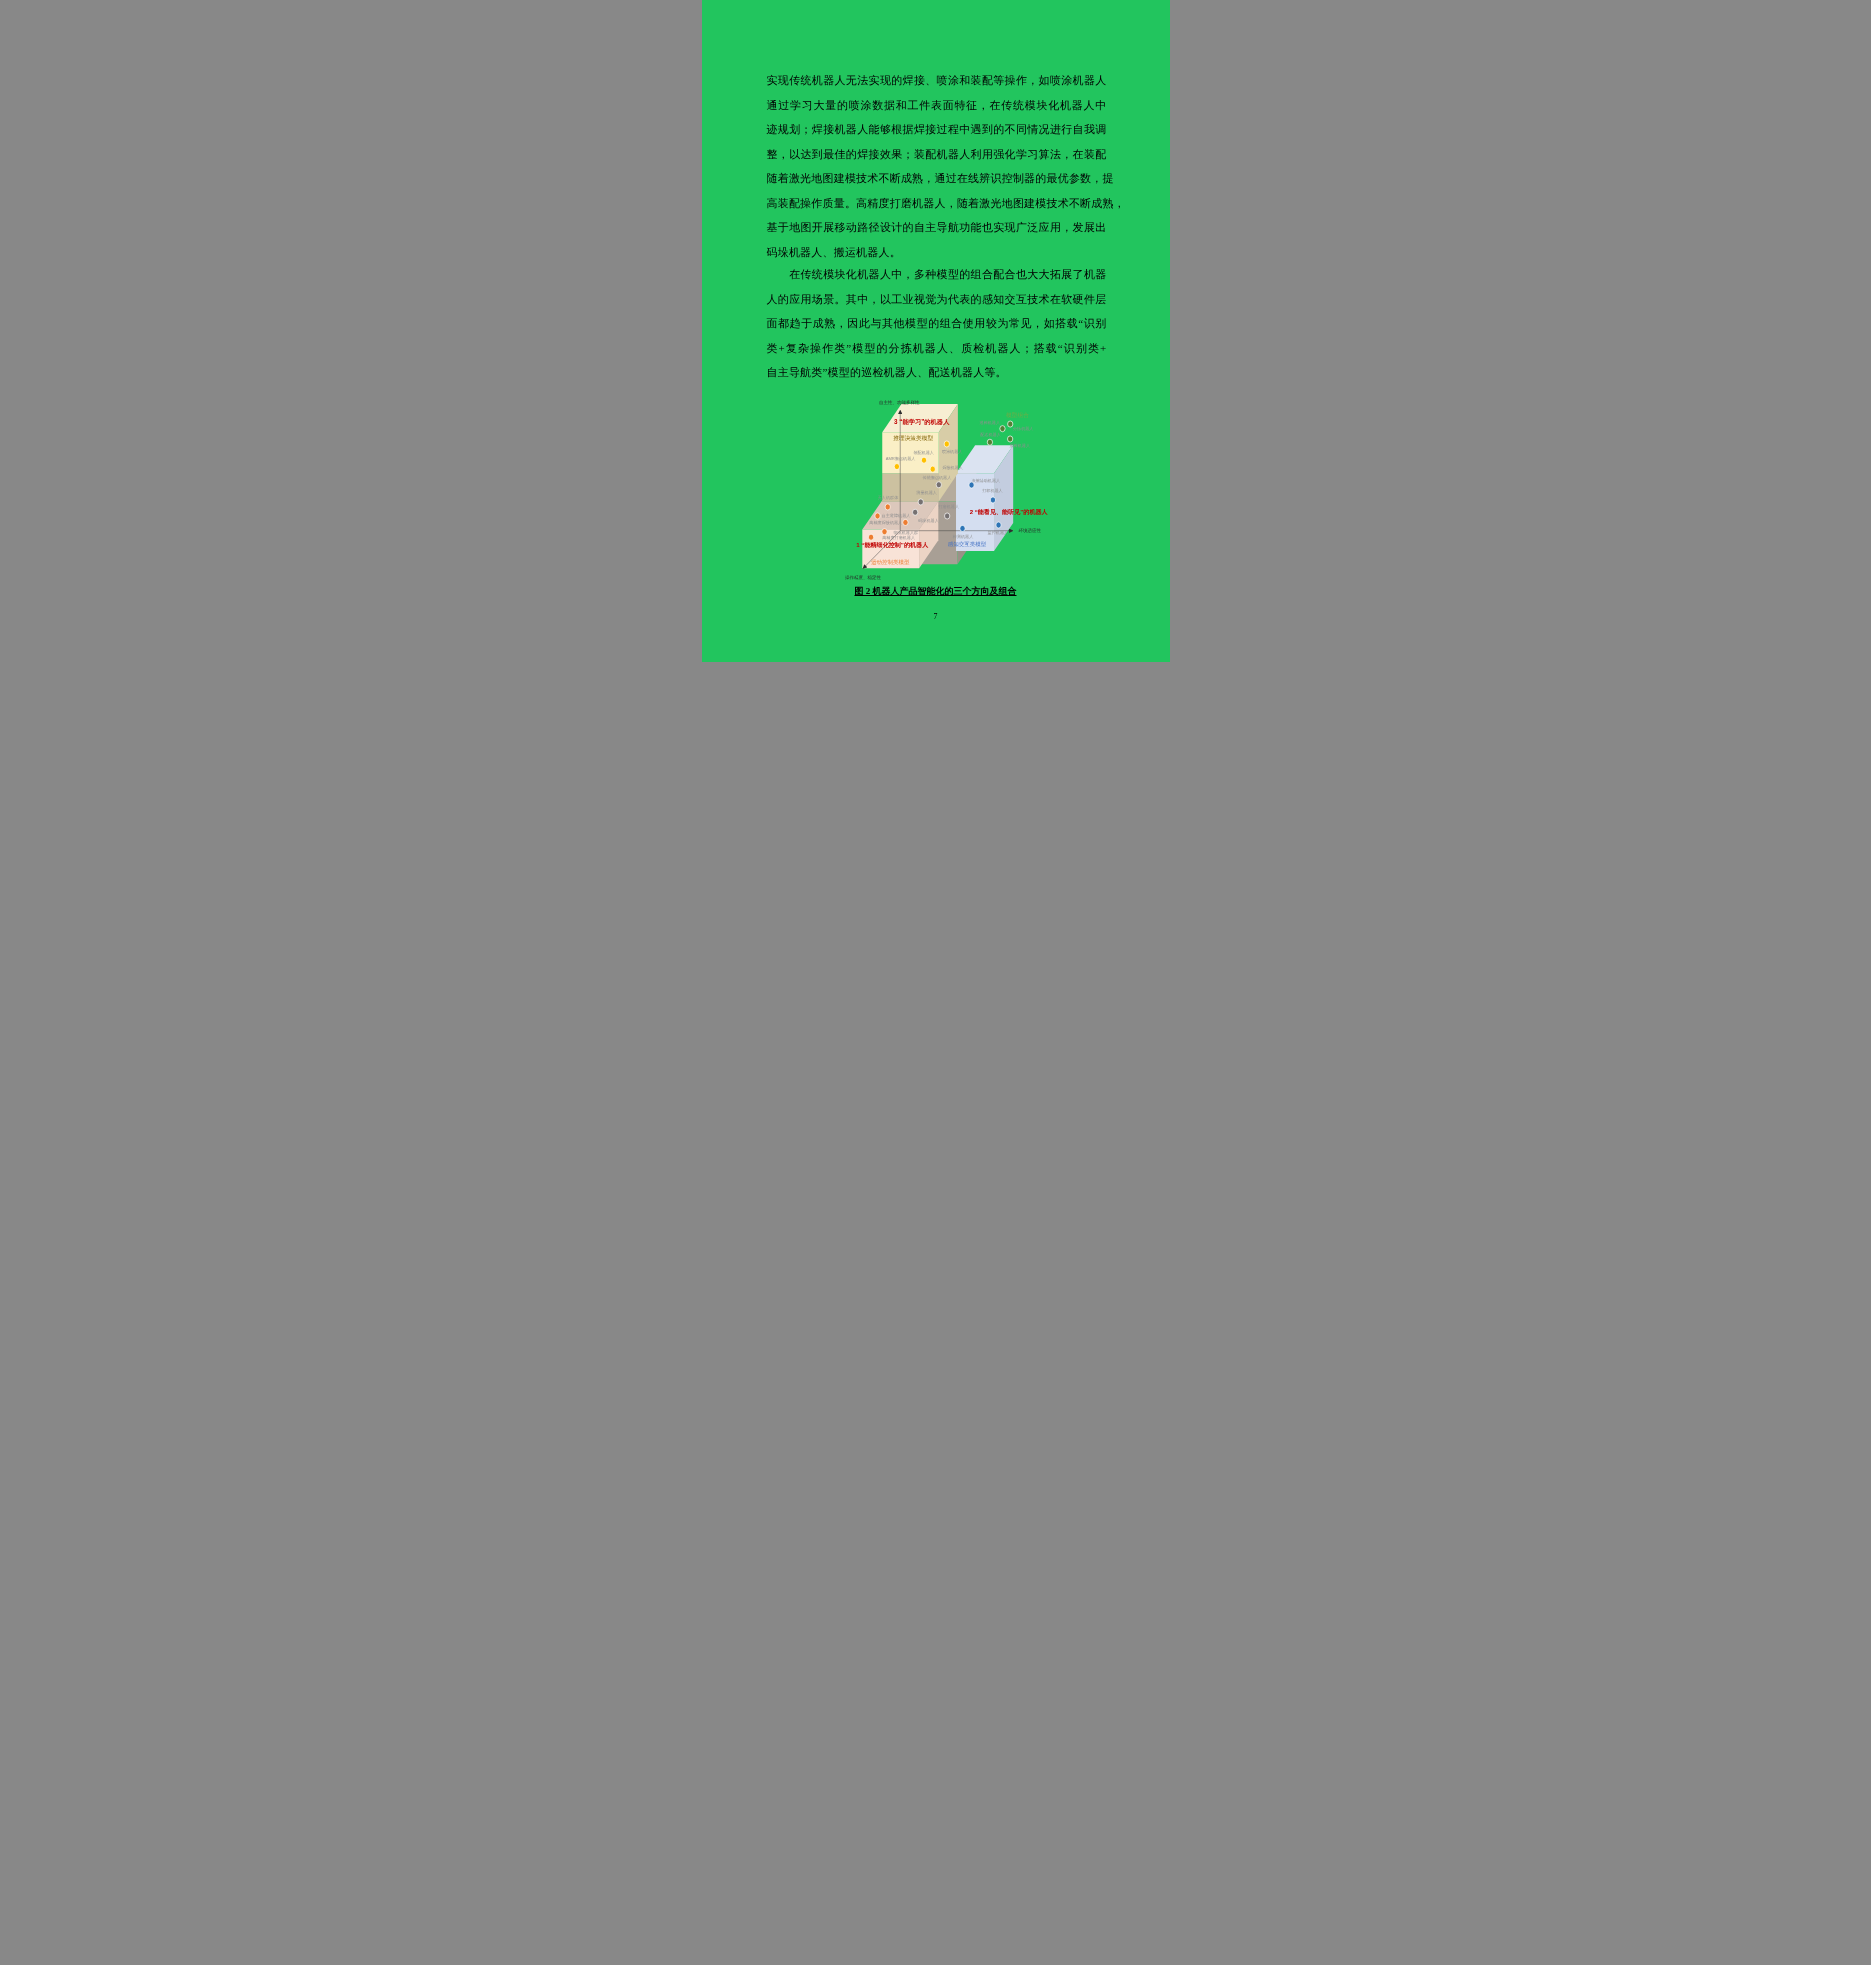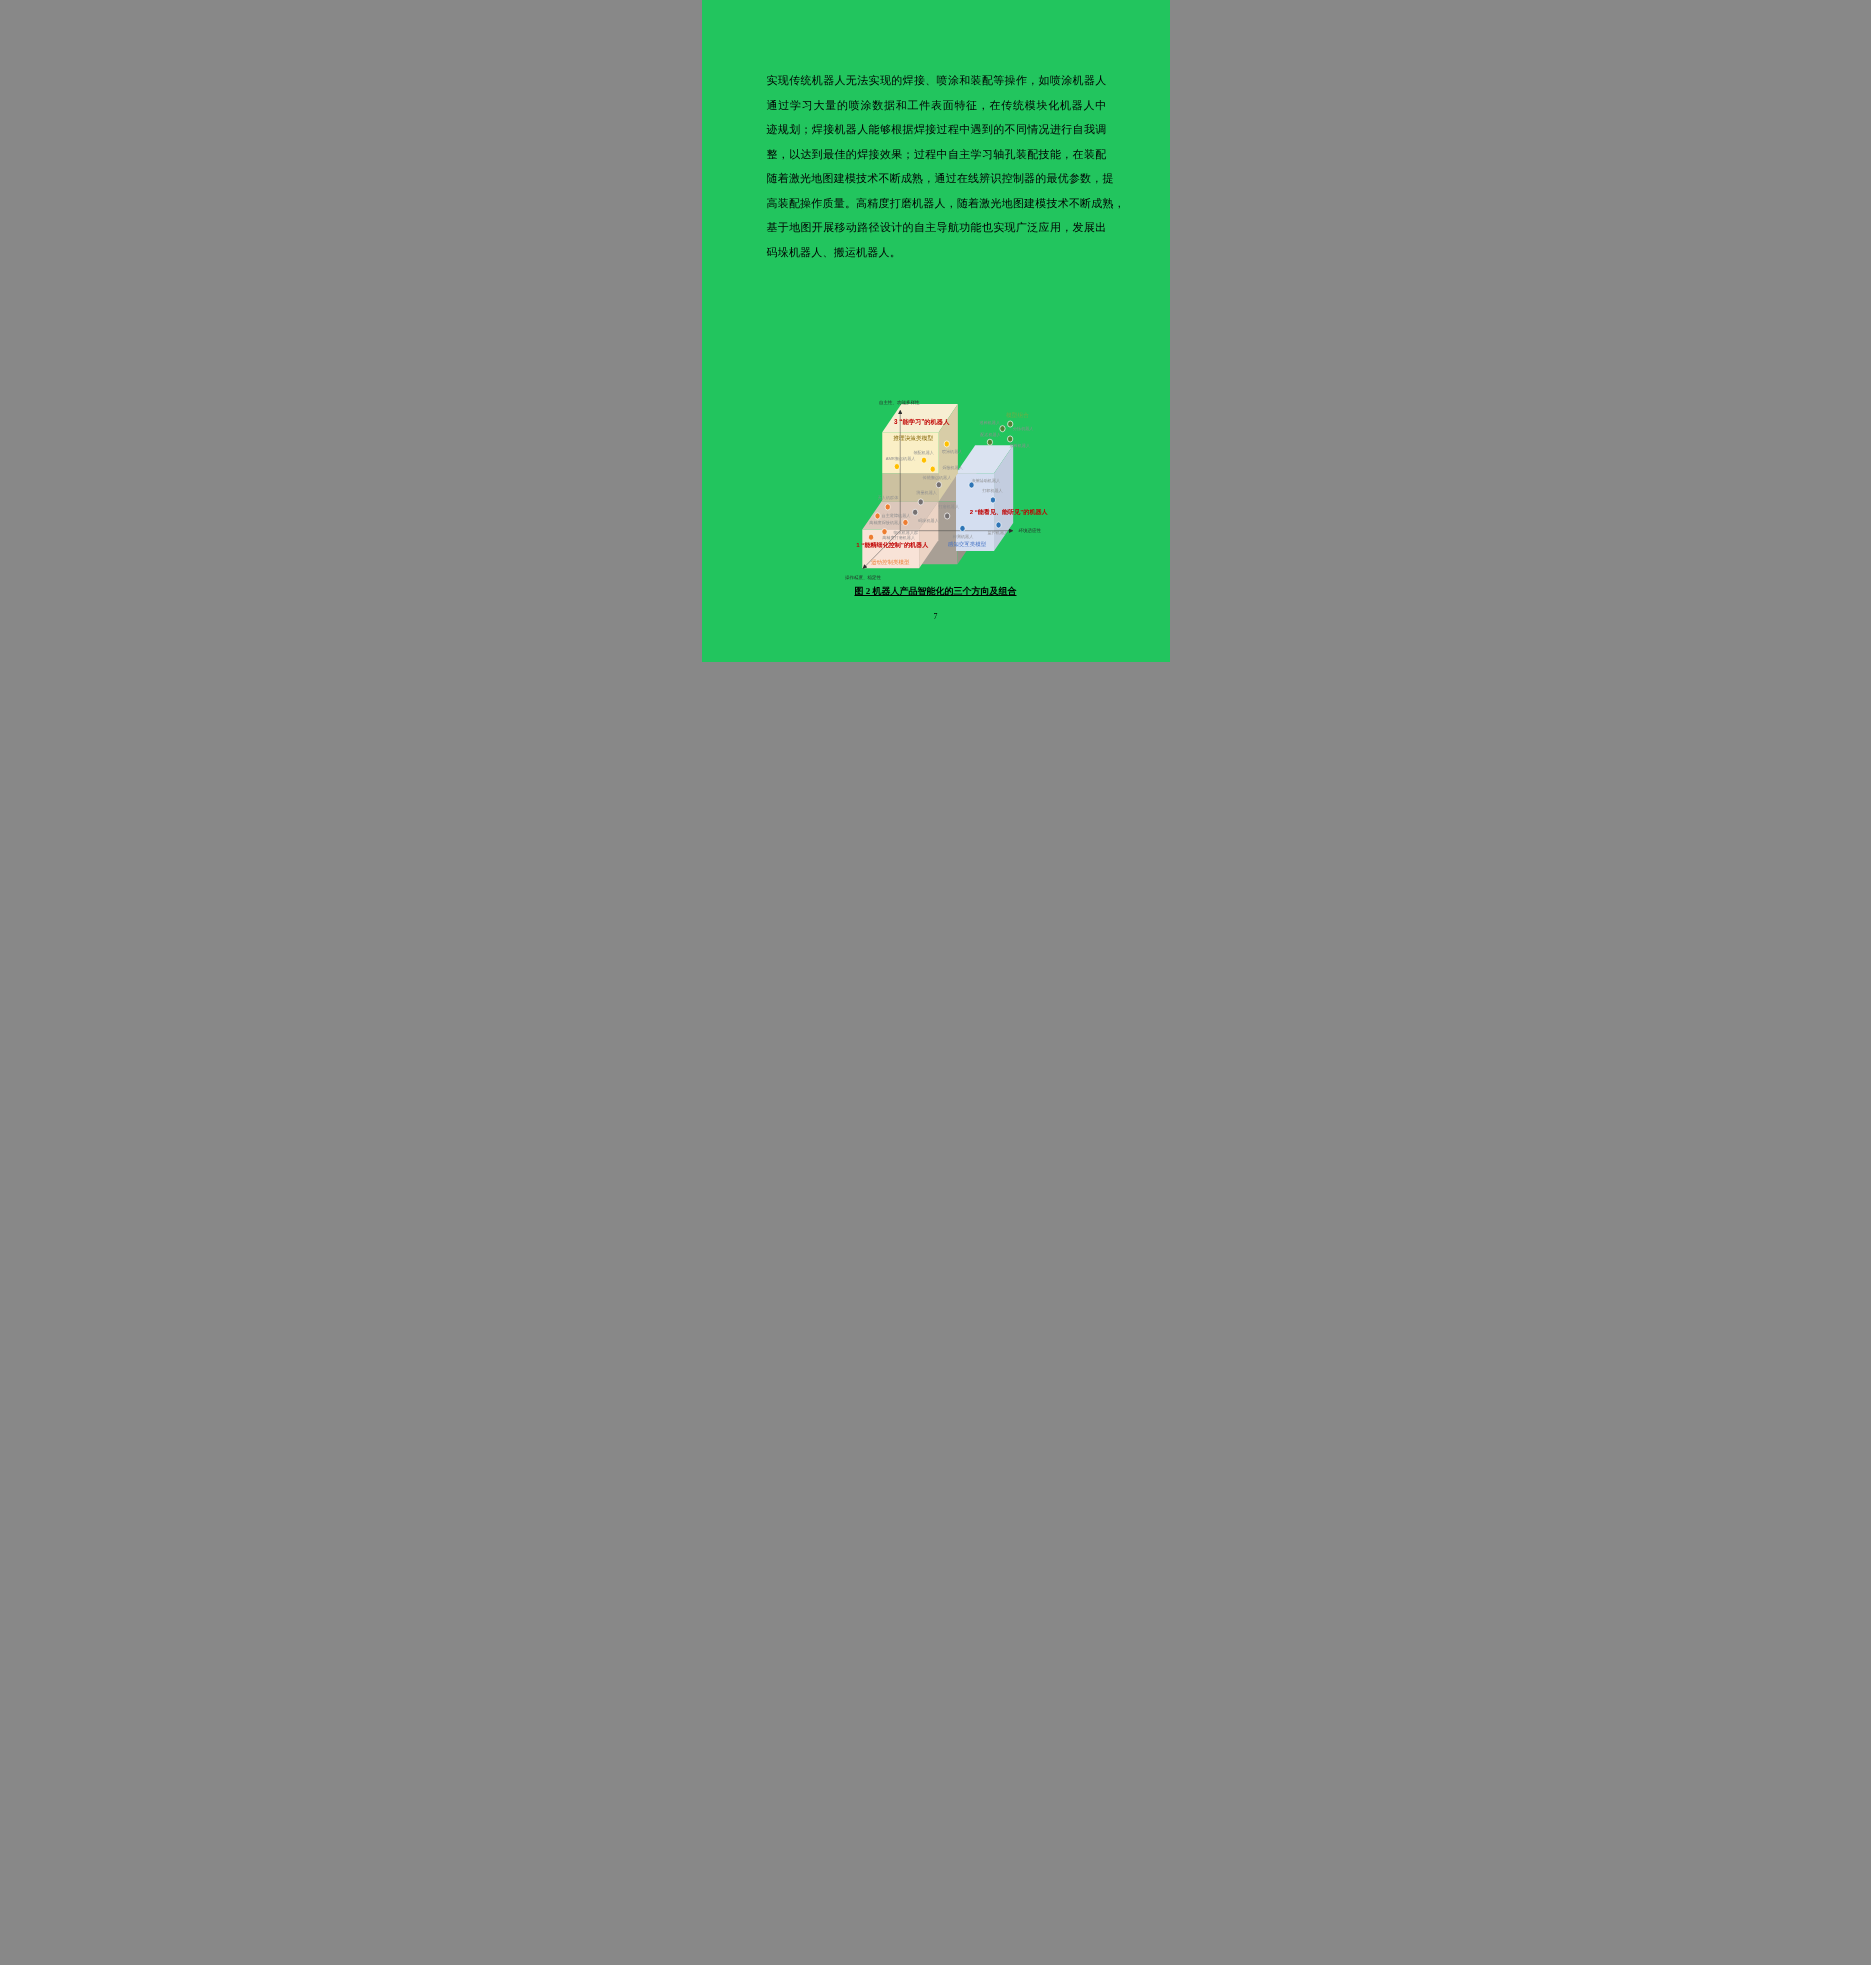--- a/index.html
+++ b/index.html
@@ -19,25 +19,32 @@
 </style>
 </head>
 <body>
 
 <div class="page">
 
   <div class="body-text" id="para1">
       <div class="line">实现传统机器人无法实现的焊接、喷涂和装配等操作，如喷涂机器人</div>
       <div class="line">通过学习大量的喷涂数据和工件表面特征，在传统模块化机器人中</div>
       <div class="line">迹规划；焊接机器人能够根据焊接过程中遇到的不同情况进行自我调</div>
-      <div class="line">整，以达到最佳的焊接效果；过程中自主学习轴孔装配技能，在装配</div>
+      <div class="line">整，以达到最佳的焊接效果；装配机器人利用强化学习算法，在装配</div>
       <div class="line">随着激光地图建模技术不断成熟，通过在线辨识控制器的最优参数，提</div>
       <div class="line">高装配操作质量。高精度打磨机器人，随着激光地图建模技术不断成熟，</div>
       <div class="line">基于地图开展移动路径设计的自主导航功能也实现广泛应用，发展出</div>
       <div class="line last">码垛机器人、搬运机器人。</div>
+    </div>
+  <div class="body-text" id="para2">
+      <div class="line">　　在传统模块化机器人中，多种模型的组合配合也大大拓展了机器</div>
+      <div class="line">人的应用场景。其中，以工业视觉为代表的感知交互技术在软硬件层</div>
+      <div class="line">面都趋于成熟，因此与其他模型的组合使用较为常见，如搭载“识别</div>
+      <div class="line">类+复杂操作类”模型的分拣机器人、质检机器人；搭载“识别类+</div>
+      <div class="line last">自主导航类”模型的巡检机器人、配送机器人等。</div>
     </div>
 
   <svg class="fig" id="fig-svg" viewBox="0 0 3250 2250">
     <defs>
       <marker id="arw" viewBox="0 0 10 10" refX="8" refY="5" markerWidth="9" markerHeight="9" orient="auto-start-reverse">
         <path d="M0,0 L10,5 L0,10 z" fill="#303030"></path>
       </marker>
     </defs>
 
     <g>

